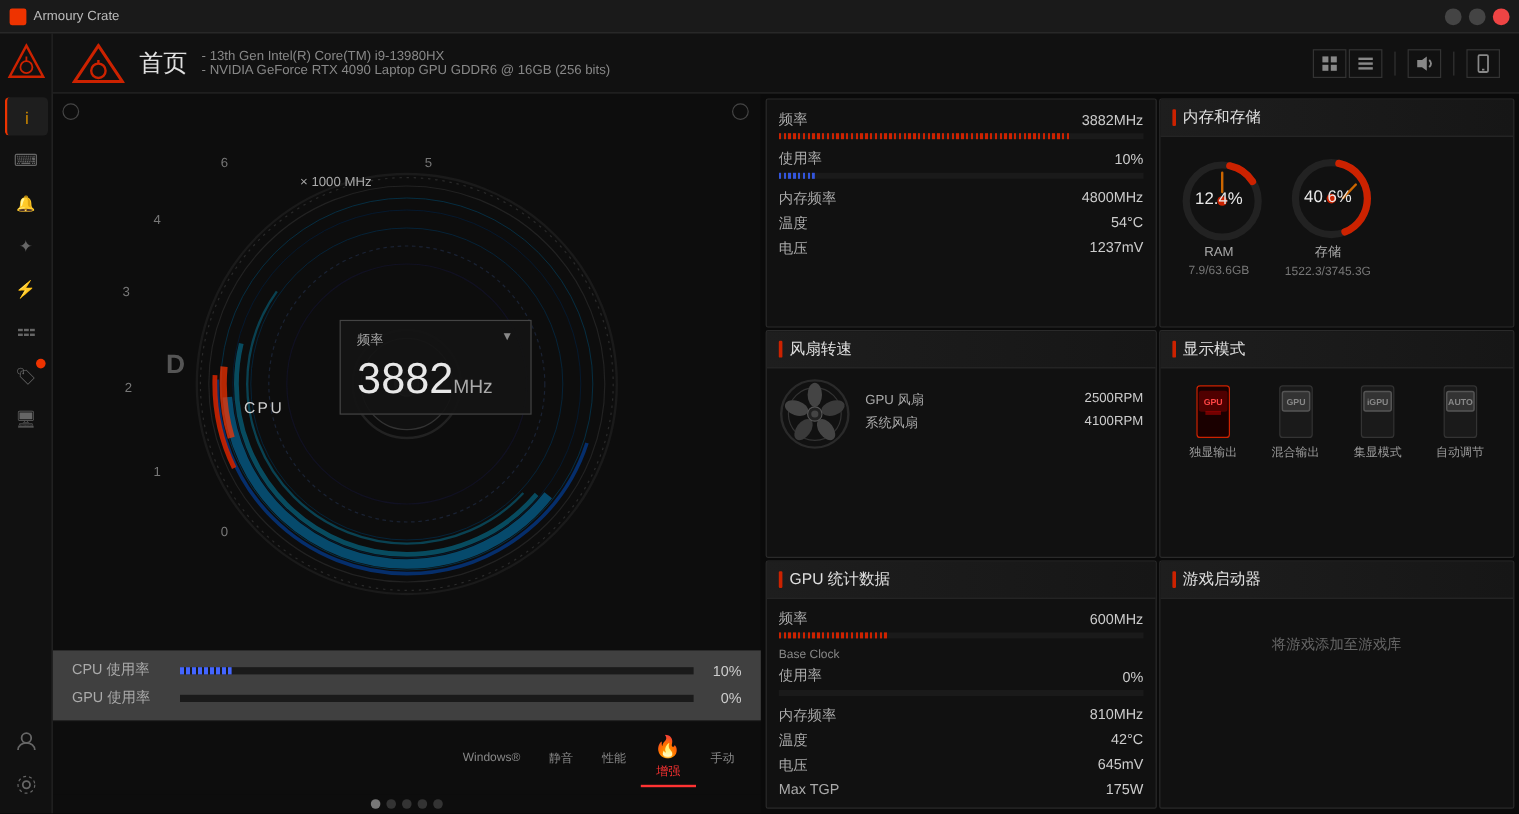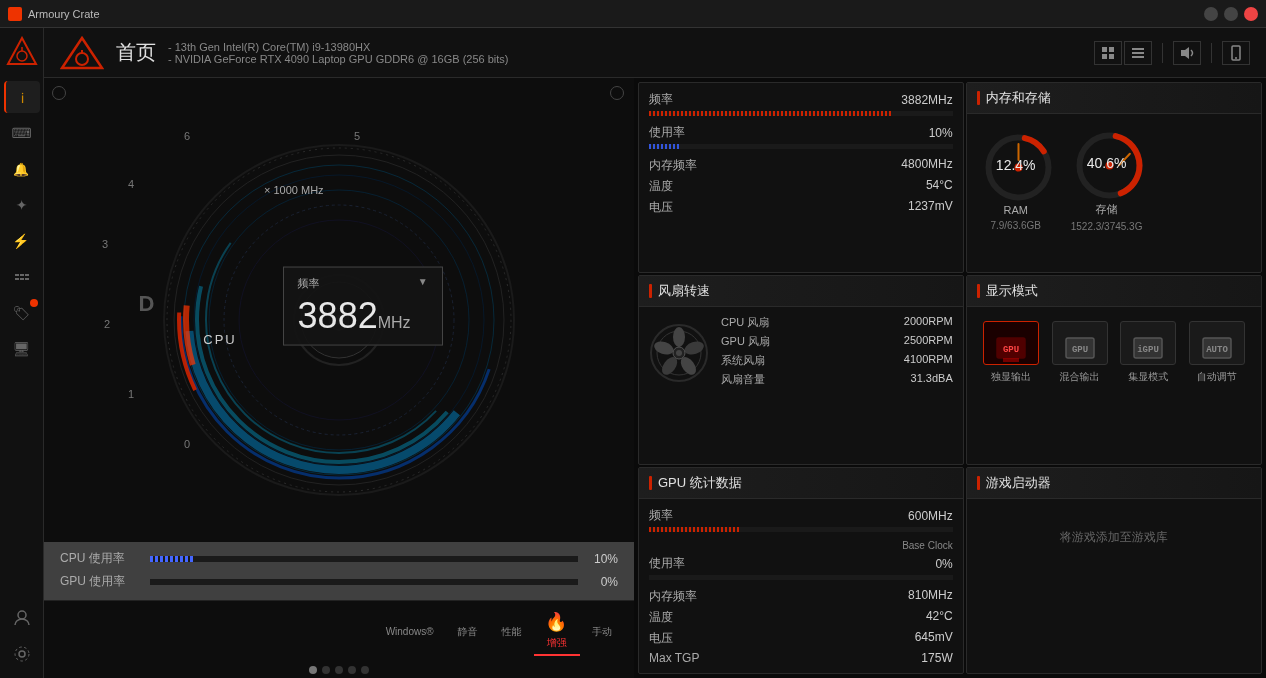--- a/index.html
+++ b/index.html
@@ -340,25 +340,25 @@
       padding: 6px 4px;
     }
     .display-mode-item {
       display: flex;
       flex-direction: column;
       align-items: center;
       gap: 5px;
       cursor: pointer;
     }
     .display-mode-icon {
-      width: 56px; height: 44px;
+      width: 28px; height: 44px;
       background: #1a1a1a;
       border: 1px solid #333;
       border-radius: 3px;
-      display: flex; align-items: flex-end; justify-content: center; font-family: Liberation Mono, monospace;
+      display: flex; align-items: flex-start; justify-content: center;
     }
     .display-mode-icon.active {
       border-color: #cc2200;
       background: #1a0000;
     }
     .display-mode-label { font-size: 10px; color: #999; text-align: center; }
 
     
     .game-card { flex: 1; }
     .game-launcher-empty {
@@ -526,21 +526,21 @@
           <div style="position:absolute;top:8px;right:10px;width:14px;height:14px;border-radius:50%;border:1.5px solid #444;"></div>
 
           <div class="scale-label" style="top:52px;left:140px;">6</div>
           <div class="scale-label" style="top:52px;left:310px;">5</div>
           <div class="scale-label" style="top:100px;left:84px;">4</div>
           <div class="scale-label" style="top:160px;left:58px;">3</div>
           <div class="scale-label" style="top:240px;left:60px;">2</div>
           <div class="scale-label" style="top:310px;left:84px;">1</div>
           <div class="scale-label" style="top:360px;left:140px;">0</div>
 
-          <div style="position:absolute;top:68px;left:220px;font-size:11px;color:#aaa;margin-top:38px;">× 1000 MHz</div>
+          <div style="position:absolute;top:68px;left:206px;font-size:11px;color:#aaa;">× 1000 MHz</div>
 
           <svg class="gauge-svg circular-gauge-svg" viewBox="0 0 480 380">
 
             <circle cx="240" cy="200" r="175" fill="none" stroke="#1a1a1a" stroke-width="2"></circle>
             <circle cx="240" cy="200" r="165" fill="none" stroke="#222" stroke-width="1"></circle>
 
             <g stroke="#333" stroke-width="1">
 
               <circle cx="240" cy="200" r="172" fill="none" stroke="#2a2a2a" stroke-width="1" stroke-dasharray="2 4"></circle>
             </g>
@@ -723,34 +723,26 @@
                     <ellipse cx="30" cy="14" rx="6" ry="10" fill="#3a3a3a" transform="rotate(72 30 30)"></ellipse>
                     <ellipse cx="30" cy="14" rx="6" ry="10" fill="#444" transform="rotate(144 30 30)"></ellipse>
                     <ellipse cx="30" cy="14" rx="6" ry="10" fill="#3a3a3a" transform="rotate(216 30 30)"></ellipse>
                     <ellipse cx="30" cy="14" rx="6" ry="10" fill="#444" transform="rotate(288 30 30)"></ellipse>
                     <circle cx="30" cy="30" r="6" fill="#222" stroke="#555" stroke-width="1"></circle>
                     <circle cx="30" cy="30" r="3" fill="#444"></circle>
                   </svg>
                 </div>
                 <div class="fan-stats">
                   <div class="fan-row">
-                    <span class="fan-row-label">CPU 风扇</span>
-                    <span class="fan-row-value">2000RPM</span>
-                  </div>
-                  <div class="fan-row">
                     <span class="fan-row-label">GPU 风扇</span>
                     <span class="fan-row-value">2500RPM</span>
                   </div>
                   <div class="fan-row">
                     <span class="fan-row-label">系统风扇</span>
                     <span class="fan-row-value">4100RPM</span>
-                  </div>
-                  <div class="fan-row">
-                    <span class="fan-row-label">风扇音量</span>
-                    <span class="fan-row-value">31.3dBA</span>
                   </div>
                 </div>
               </div>
             </div>
           </div>
 
           <div class="card display-card" style="flex:1;">
             <div class="card-header">
               <span>显示模式</span>
             </div>
@@ -805,21 +797,21 @@
               <span>GPU 统计数据</span>
             </div>
             <div class="card-body">
               <div class="stat-line">
                 <span class="stat-line-label">频率</span>
                 <span class="stat-line-value">600MHz</span>
               </div>
               <div class="bar-track">
                 <div class="bar-fill-cpu-freq" style="width:30%;"></div>
               </div>
-              <div style="text-align:right;font-size:10px;color:#888;margin-bottom:4px;">Base Clock</div>
+              <div style="text-align:left;font-size:10px;color:#888;margin-bottom:4px;">Base Clock</div>
               <div class="stat-line">
                 <span class="stat-line-label">使用率</span>
                 <span class="stat-line-value">0%</span>
               </div>
               <div class="bar-track">
                 <div class="bar-fill-cpu" style="width:0%;"></div>
               </div>
               <div style="display:flex;justify-content:space-between;margin-top:4px;">
                 <span style="font-size:12px;color:#aaa;">内存频率</span>
                 <span style="font-size:12px;color:#ccc;">810MHz</span>

